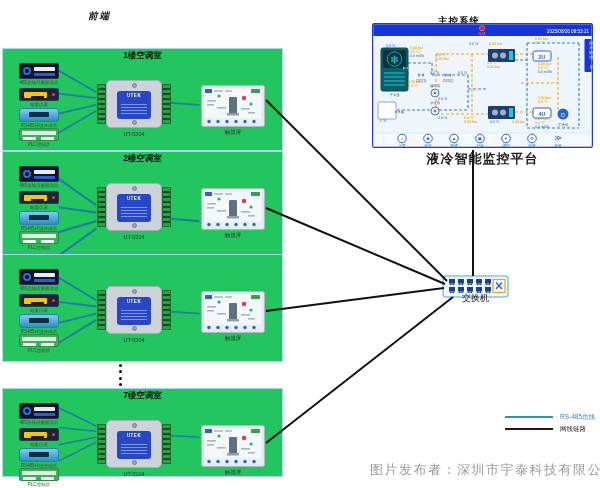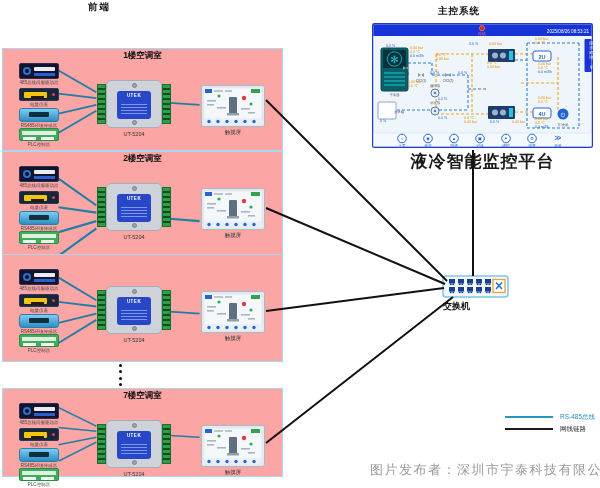--- a/index.html
+++ b/index.html
@@ -1,23 +1,23 @@
 <!DOCTYPE html>
 <html><head>
 <meta charset="utf-8">
 <style>
   html,body{margin:0;padding:0;background:#fff;}
   #page{position:relative;width:600px;height:488px;background:#fff;overflow:hidden;
         font-family:"Liberation Sans","DejaVu Sans",sans-serif;}
   .hdr{position:absolute;font-size:9.5px;font-weight:bold;color:#111;}
-  #hdr-front{left:88px;top:1px;letter-spacing:2px;}
-  #hdr-main{left:438px;top:5px;letter-spacing:1px;}
+  #hdr-front{left:88px;top:10px;letter-spacing:2px;font-style:italic;}
+  #hdr-main{left:438px;top:15px;letter-spacing:1px;}
 
   
-  .floor-panel{position:absolute;left:2px;width:281px;background:#fca5a5;border:1px solid #a8d8ee;box-sizing:border-box;}
+  .floor-panel{position:absolute;left:2px;width:281px;background:#22c55e;border:1px solid #a8d8ee;box-sizing:border-box;}
   .floor-title{position:absolute;top:1px;left:0;width:100%;text-align:center;font-size:8.5px;font-weight:bold;color:#111;}
   .floor-lines{position:absolute;left:0;top:0;width:100%;height:100%;}
   .dev{position:absolute;left:16px;width:40px;box-sizing:border-box;}
   .dev1{top:14px;height:16px;background:#11152a;border:1px solid #2b3050;border-radius:2px;}
   .d1-dial{position:absolute;left:3px;top:3px;width:8px;height:8px;border-radius:50%;background:#0d1120;border:2px solid #2f6fd8;box-sizing:border-box;}
   .d1-slot{position:absolute;left:14px;top:3px;width:21px;height:4px;background:#e8ecf2;border-radius:1px;}
   .d1-bar{position:absolute;left:14px;top:9px;width:21px;height:3px;background:#2a5fd0;}
   .dev2{top:39px;height:13px;background:#18263c;border:1px solid #2a3a55;border-radius:2px;}
   .d2-screen{position:absolute;left:4px;top:2.5px;width:23px;height:6.5px;background:#f4c50f;border-radius:1px;}
   .d2-digits{position:absolute;left:7px;top:4.5px;width:13px;height:2.8px;background:#231c00;}
@@ -47,33 +47,33 @@
 
   #dots{position:absolute;left:119px;top:364px;}
   #dots i{display:block;width:3px;height:3px;border-radius:50%;background:#111;margin-bottom:3.4px;}
 
   
   #connections{position:absolute;left:0;top:0;width:600px;height:488px;pointer-events:none;z-index:3;}
 
   
   #main-screen{position:absolute;left:372px;top:23px;width:221px;height:125px;z-index:2;}
   #screen-caption{position:absolute;left:372px;top:150px;width:221px;text-align:center;
-                  font-size:17px;font-weight:bold;color:#1a1a1a;z-index:4;letter-spacing:1px;}
+                  font-size:13px;font-weight:bold;color:#1a1a1a;z-index:4;letter-spacing:1px;}
   .eq{font-size:3.4px;fill:#44536a;text-anchor:middle;}
   .t-status{font-size:4px;fill:#ff7070;text-anchor:middle;}
   .t-date{font-size:4.6px;fill:#ffffff;text-anchor:end;}
   .t-tab{font-size:4.2px;fill:#ffffff;letter-spacing:.6px;}
   .t-badge{font-size:5.5px;font-weight:bold;fill:#2563d4;text-anchor:middle;}
   .pipe-o{stroke:#f0a320;stroke-width:1.1;fill:none;stroke-dasharray:3 2;}
   .pipe-b{stroke:#2f7fd6;stroke-width:1.1;fill:none;stroke-dasharray:3 2;}
 
   
   #switch-svg{position:absolute;left:442px;top:274px;z-index:2;}
-  #switch-label{position:absolute;left:443px;top:300px;width:65px;
-                font-size:9px;font-weight:bold;color:#111;z-index:2;}
+  #switch-label{position:absolute;left:443px;top:292px;width:65px;text-align:center;
+                font-size:9px;font-weight:normal;color:#111;z-index:2;}
 
   
   #legend{position:absolute;left:505px;top:411px;width:92px;}
   .lg-row{position:relative;height:12px;}
   .lg-line{position:absolute;left:0;top:5px;width:48px;height:2px;}
   .lg-rs485{background:#2596be;}
   .lg-eth{background:#1a1a1a;}
   .lg-txt{position:absolute;left:55px;top:0;font-size:6.5px;line-height:12px;}
   .lg-txt.rs485t{color:#2e86c1;}
   .lg-txt.etht{color:#222;}

